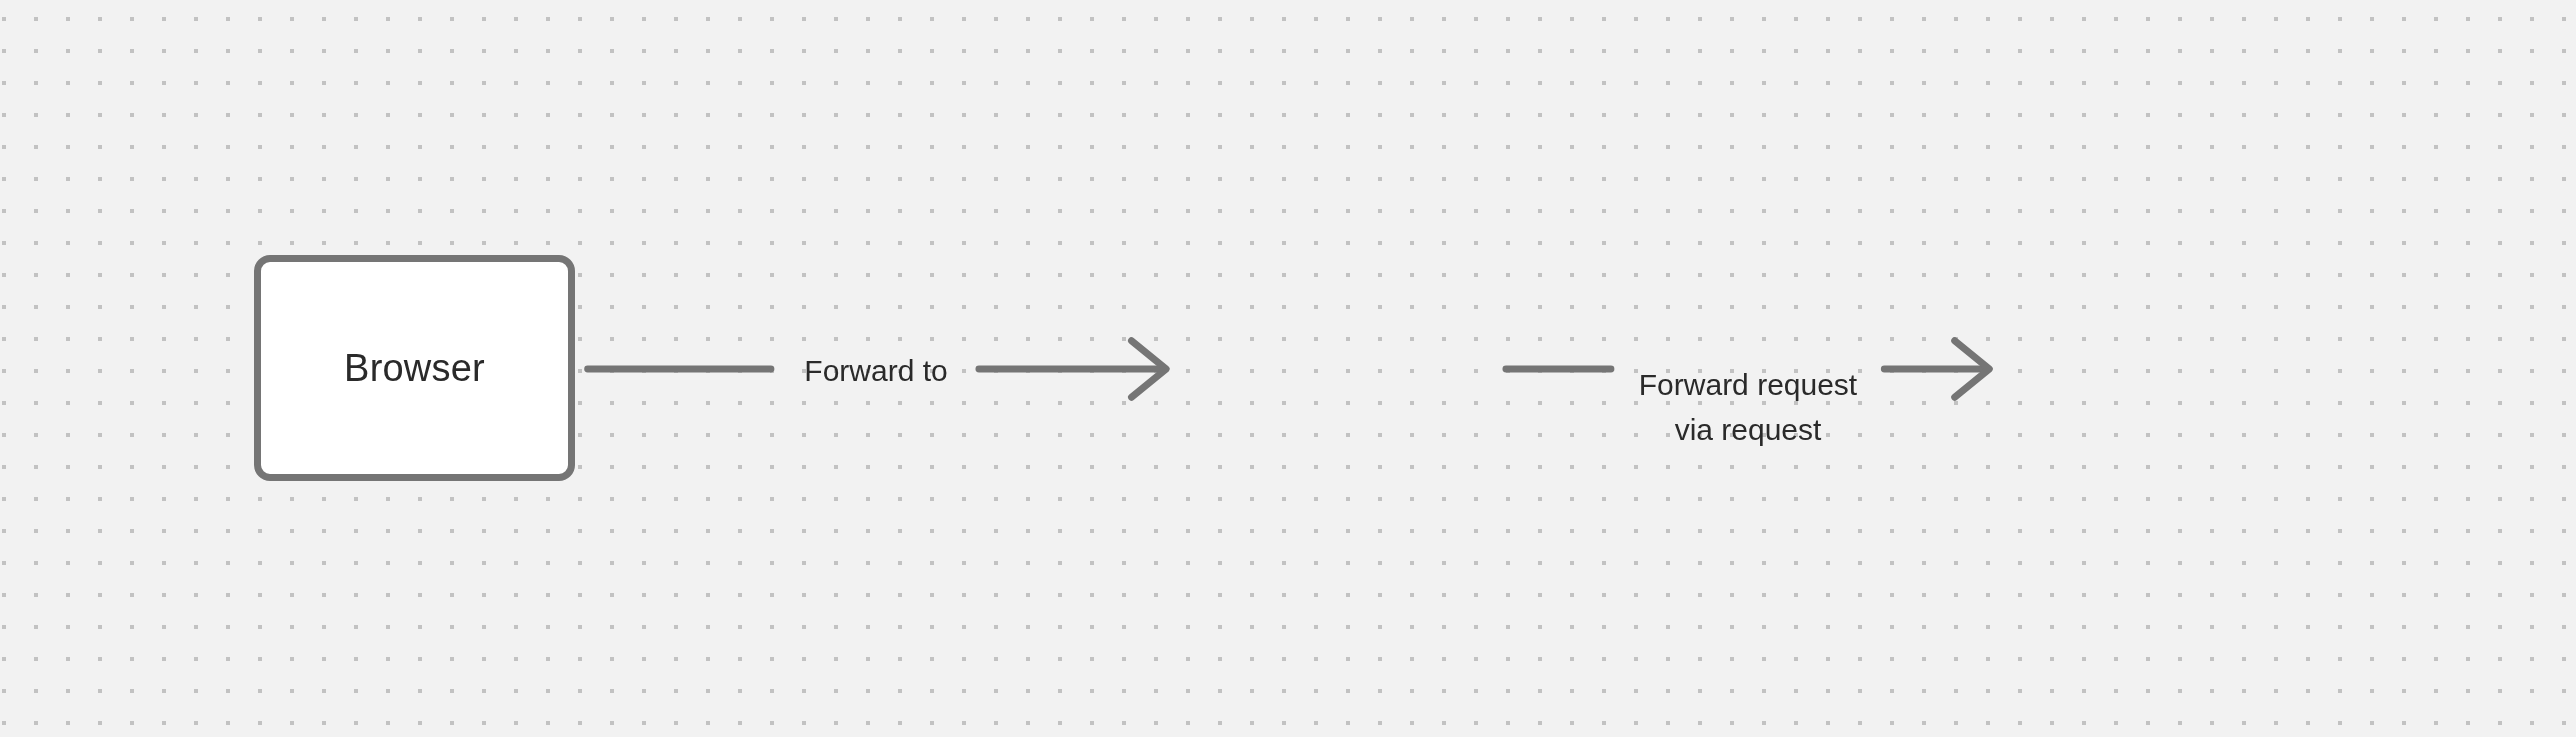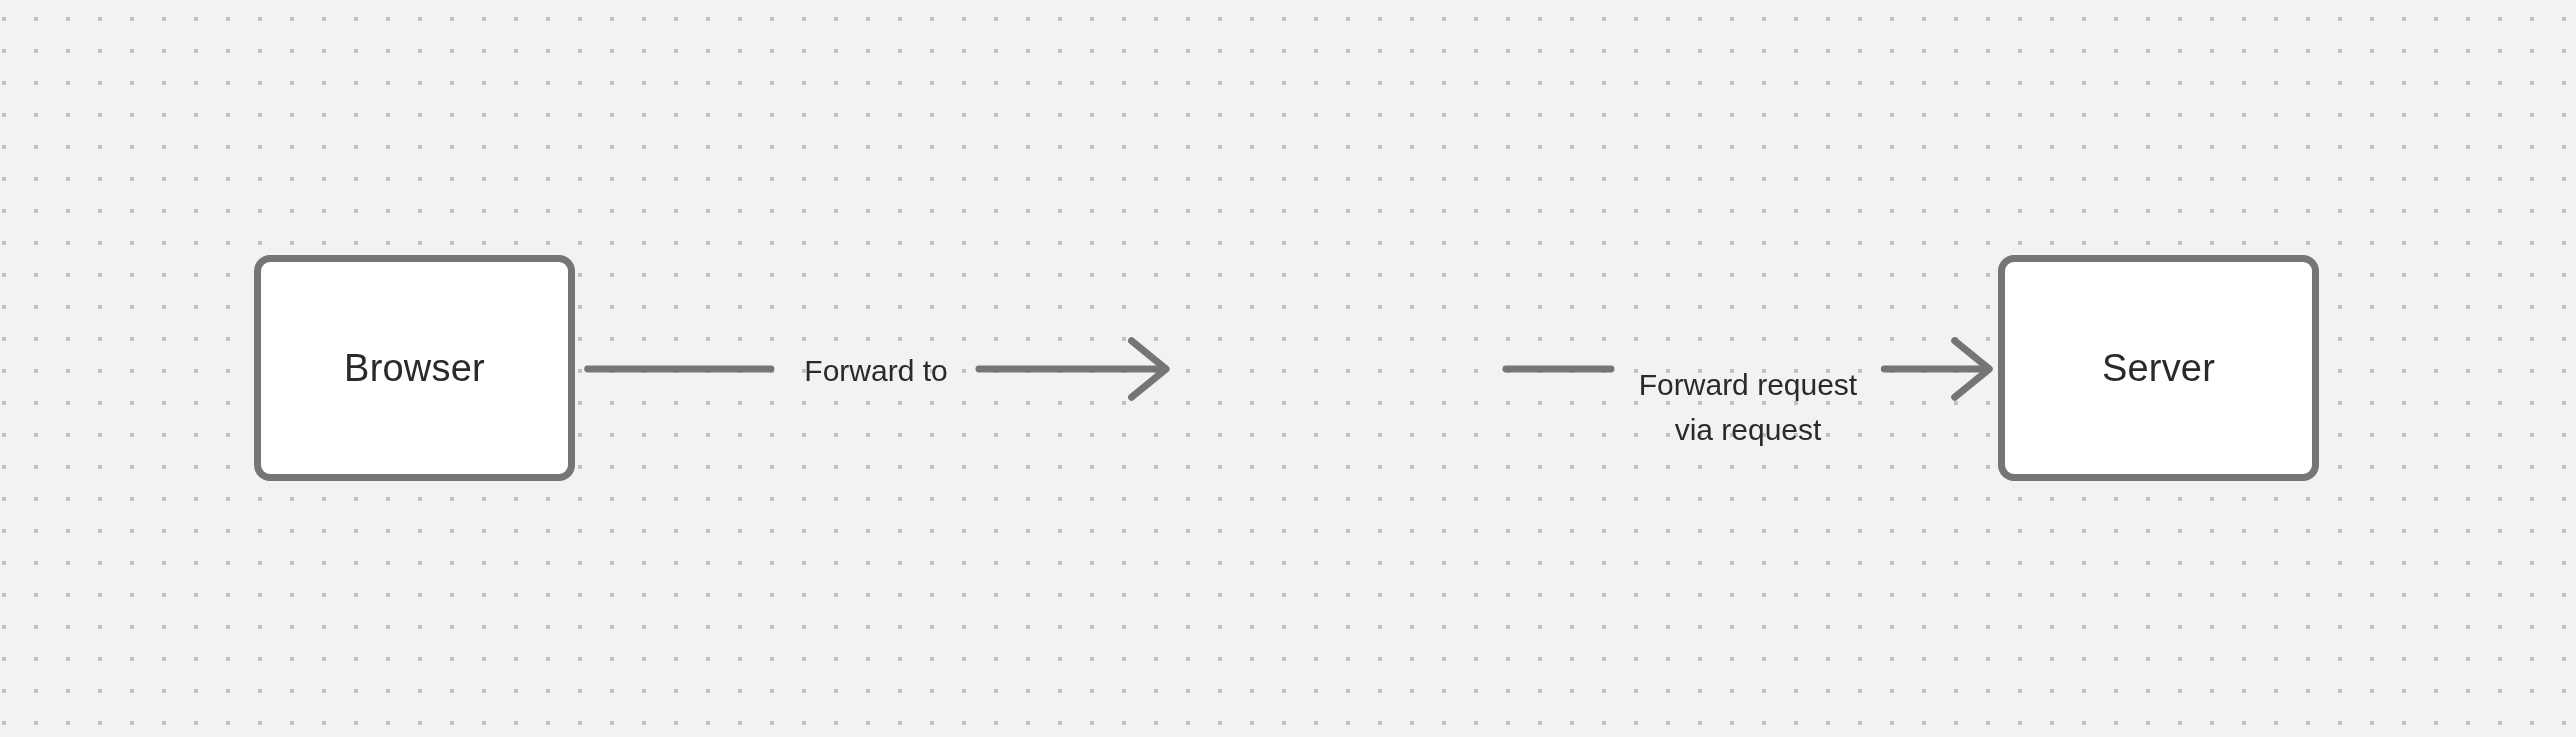--- a/index.html
+++ b/index.html
@@ -86,23 +86,20 @@
       <path class="edge-path" d="M 1902 372.5 H 2000"></path>
       <path class="edge-path" d="M 1973 344 L 2008 372.5 L 1973 401"></path>
     </g>
   </svg>
 
   <div class="node node-browser">
     <span class="node-label">Browser</span>
   </div>
 
 
-  <div class="node node-server">
-    <span class="node-label">Server</span>
-  </div>
 
   <div class="edge-label edge-label-1">Forward to</div>
 
   <div class="edge-label edge-label-2">
     <div>Forward request</div>
     <div>via request</div>
   </div>
 
 </div>
 

